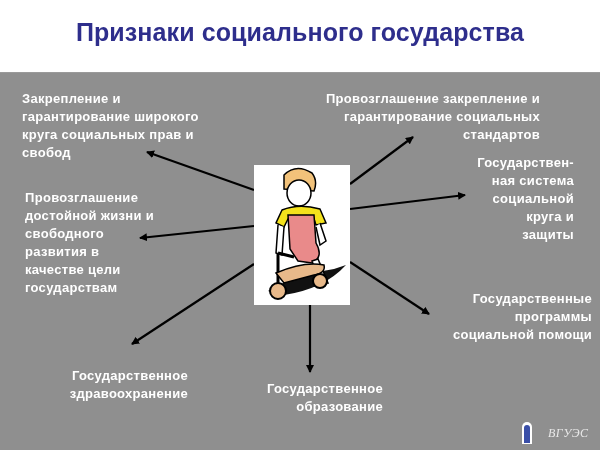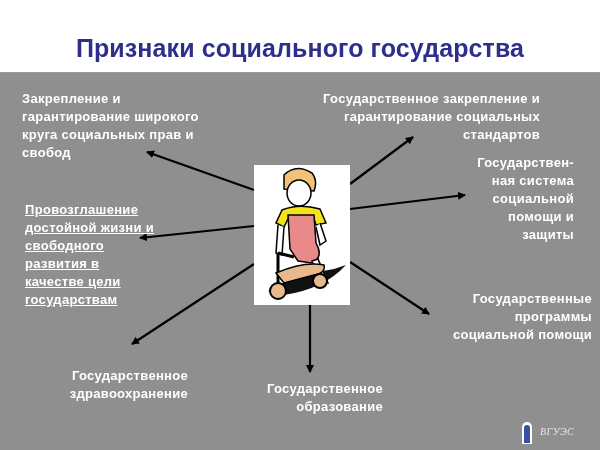--- a/index.html
+++ b/index.html
@@ -1,29 +1,29 @@
 <!DOCTYPE html>
 <html><head>
 <meta charset="utf-8">
 <style>
   html, body { margin: 0; padding: 0; }
   body { width: 600px; height: 450px; position: relative; overflow: hidden; background: #ffffff; font-family: "Liberation Sans", sans-serif; }
   .header { position: absolute; left: 0; top: 0; width: 600px; height: 72px; background: #ffffff; }
-  .title { position: absolute; left: 0; top: 34px; width: 600px; text-align: center; font-size: 25px; font-weight: bold; color: #2e2e8c; letter-spacing: 0.1px; }
+  .title { position: absolute; left: 0; top: 18px; width: 600px; text-align: center; font-size: 25px; font-weight: bold; color: #2e2e8c; letter-spacing: 0.1px; }
   .panel { position: absolute; left: 0; top: 72px; width: 600px; height: 378px; background: #8f8f8f; border-top: 1px solid #9a9a9a; }
   .lbl { position: absolute; color: #ffffff; font-weight: bold; font-size: 13px; line-height: 18px; letter-spacing: 0.3px; white-space: pre-line; }
   .left { text-align: left; }
   .right { text-align: right; }
   .center { text-align: right; }
   svg.arrows { position: absolute; left: 0; top: 0; width: 600px; height: 450px; }
   .pic { position: absolute; left: 254px; top: 165px; width: 96px; height: 140px; background: #ffffff; }
   .logo { position: absolute; left: 522px; top: 420px; width: 60px; height: 26px; }
   .logo-arch { position: absolute; left: 0; top: 2px; width: 10px; height: 22px; background: #ffffff; border-radius: 5px 5px 0 0; }
   .logo-fig { position: absolute; left: 2px; top: 5px; width: 6px; height: 18px; background: #3a4fa8; border-radius: 3px 3px 0 0; }
-  .logo-text { position: absolute; left: 18px; top: 6px; font-family: "Liberation Serif", serif; font-style: italic; font-size: 10px; color: #e8e8e8; letter-spacing: 0.5px; }
+  .logo-text { position: absolute; left: 26px; top: 6px; font-family: "Liberation Serif", serif; font-style: italic; font-size: 12px; color: #e8e8e8; letter-spacing: 0.5px; }
 </style>
 </head>
 <body>
 
 <div class="header">
   <div class="title">Признаки социального государства</div>
 </div>
 
 <div class="panel"></div>
 
@@ -67,29 +67,29 @@
 
     <circle cx="24" cy="126" r="8" fill="#e8b98a" stroke="#000" stroke-width="2"></circle>
     <circle cx="66" cy="116" r="7" fill="#e8b98a" stroke="#000" stroke-width="2"></circle>
   </svg>
 </div>
 
 <div class="lbl left" style="left:22px; top:90px;">Закрепление и
 гарантирование широкого
 круга социальных прав и
 свобод</div>
-<div class="lbl right" style="right:60px; top:90px;">Государственное закрепление и
+<div class="lbl right" style="right:60px; top:90px;">Провозглашение закрепление и
 гарантирование социальных
 стандартов</div>
 <div class="lbl right" style="right:26px; top:154px;">Государствен-
 ная система
 социальной
-помощи и
+круга и
 защиты</div>
-<div class="lbl left" style="left:25px; top:201px;text-decoration:underline;">Провозглашение
+<div class="lbl left" style="left:25px; top:189px;">Провозглашение
 достойной жизни и
 свободного
 развития в
 качестве цели
 государствам</div>
 <div class="lbl right" style="right:8px; top:290px;">Государственные
 программы
 социальной помощи</div>
 <div class="lbl center" style="left:48px; top:367px; width:140px;">Государственное
 здравоохранение</div>

